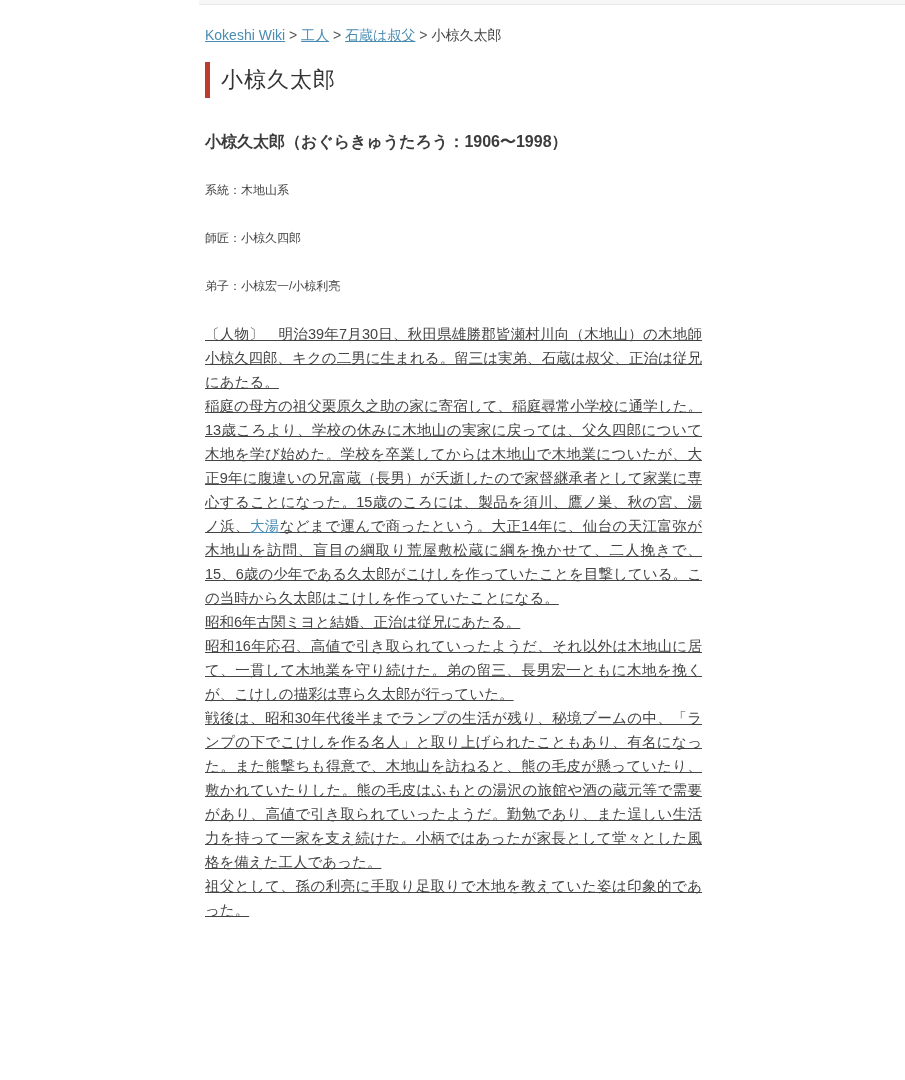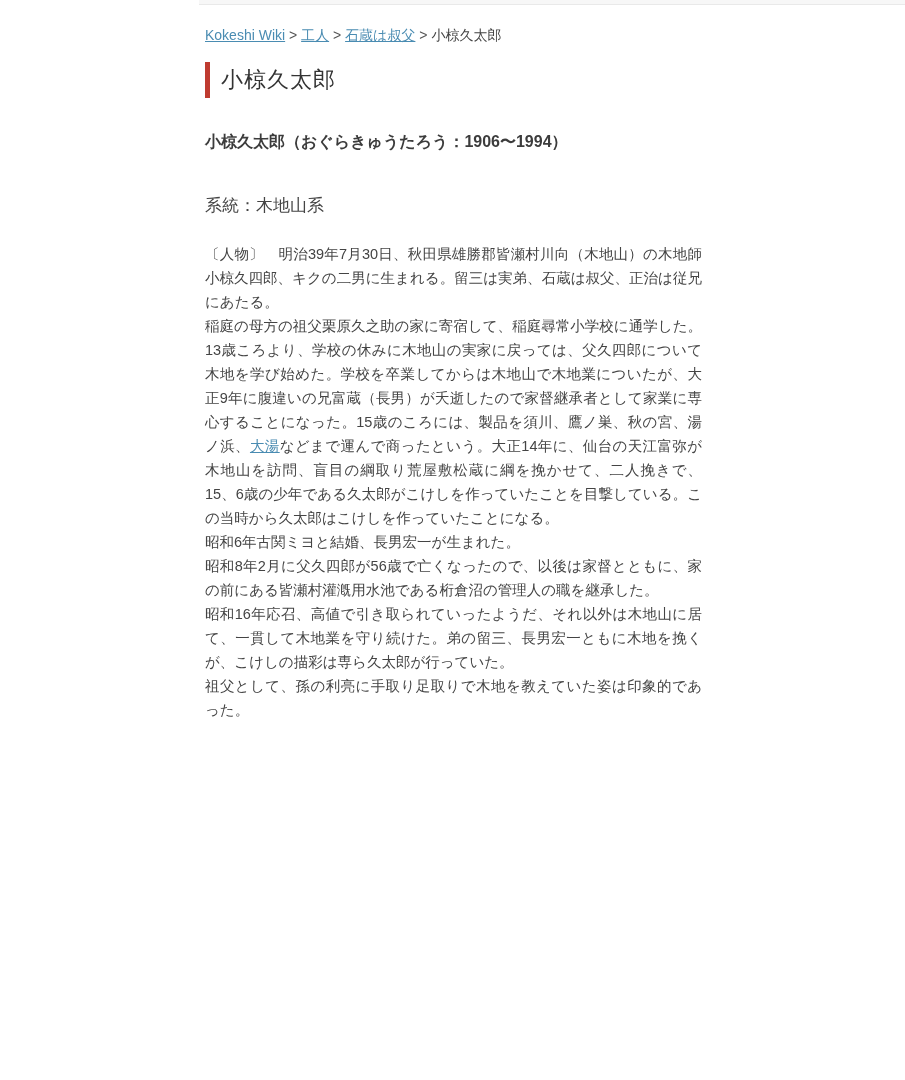--- a/index.html
+++ b/index.html
@@ -59,55 +59,57 @@
     letter-spacing:1px;
   }
   .subtitle{
     margin:32px 0 0 0;
     font-size:16px;
     font-weight:bold;
     line-height:24px;
     color:#3c3c3c;
   }
   .para{
-    margin:40px 0 0 0;
-    font-size:17px;
+    margin:24px 0 0 0;
+    font-size:12px;
     line-height:24px;
     color:var(--text);
   }
   .body-text{
     margin-top:24px;
     font-size:14.5px;
     line-height:24px;
     color:var(--text);
     text-align:justify;
   }
-  .line-block{margin:0;}
+  .line-block{margin:0;text-decoration:underline;}
   .text-link{
     color:var(--link);
     text-decoration:underline;
     cursor:pointer;
   }
 </style>
 </head>
 <body>
 
 <div class="viewport">
   <div class="top-rule"></div>
   <div class="content">
     <nav class="breadcrumb" id="breadcrumb"><a class="bc-link" href="#">Kokeshi Wiki</a><span class="bc-sep"> &gt; </span><a class="bc-link" href="#">工人</a><span class="bc-sep"> &gt; </span><a class="bc-link" href="#">石蔵は叔父</a><span class="bc-sep"> &gt; </span><span class="bc-current">小椋久太郎</span></nav>
     <h1 class="title">
       <span>小椋久太郎</span>
     </h1>
-    <p class="subtitle">小椋久太郎（おぐらきゅうたろう：1906〜1994）</p>
+    <p class="subtitle">小椋久太郎（おぐらきゅうたろう：1906〜1998）</p>
     <div id="meta">
         <p class="para">系統：木地山系</p>
+        <p class="para">師匠：小椋久四郎</p>
+        <p class="para">弟子：小椋宏一/小椋利亮</p>
       </div>
     <div class="body-text" id="body">
         <div class="line-block">〔人物〕　明治39年7月30日、秋田県雄勝郡皆瀬村川向（木地山）の木地師小椋久四郎、キクの二男に生まれる。留三は実弟、石蔵は叔父、正治は従兄にあたる。</div>
         <div class="line-block">稲庭の母方の祖父栗原久之助の家に寄宿して、稲庭尋常小学校に通学した。13歳ころより、学校の休みに木地山の実家に戻っては、父久四郎について木地を学び始めた。学校を卒業してからは木地山で木地業についたが、大正9年に腹違いの兄富蔵（長男）が夭逝したので家督継承者として家業に専心することになった。15歳のころには、製品を須川、鷹ノ巣、秋の宮、湯ノ浜、<a href="#" class="text-link">大湯</a>などまで運んで商ったという。大正14年に、仙台の天江富弥が木地山を訪問、盲目の綱取り荒屋敷松蔵に綱を挽かせて、二人挽きで、15、6歳の少年である久太郎がこけしを作っていたことを目撃している。この当時から久太郎はこけしを作っていたことになる。</div>
-        <div class="line-block">昭和6年古関ミヨと結婚、長男宏一が生まれた。</div>
-        <div class="line-block">昭和8年2月に父久四郎が56歳で亡くなったので、以後は家督とともに、家の前にある皆瀬村灌漑用水池である桁倉沼の管理人の職を継承した。</div>
+        <div class="line-block">昭和6年古関ミヨと結婚、正治は従兄にあたる。</div>
         <div class="line-block">昭和16年応召、高値で引き取られていったようだ、それ以外は木地山に居て、一貫して木地業を守り続けた。弟の留三、長男宏一ともに木地を挽くが、こけしの描彩は専ら久太郎が行っていた。</div>
+        <div class="line-block">戦後は、昭和30年代後半までランプの生活が残り、秘境ブームの中、「ランプの下でこけしを作る名人」と取り上げられたこともあり、有名になった。また熊撃ちも得意で、木地山を訪ねると、熊の毛皮が懸っていたり、敷かれていたりした。熊の毛皮はふもとの湯沢の旅館や酒の蔵元等で需要があり、高値で引き取られていったようだ。勤勉であり、また逞しい生活力を持って一家を支え続けた。小柄ではあったが家長として堂々とした風格を備えた工人であった。</div>
         <div class="line-block">祖父として、孫の利亮に手取り足取りで木地を教えていた姿は印象的であった。</div>
       </div>
   </div>
 </div>
 
 </body></html>

